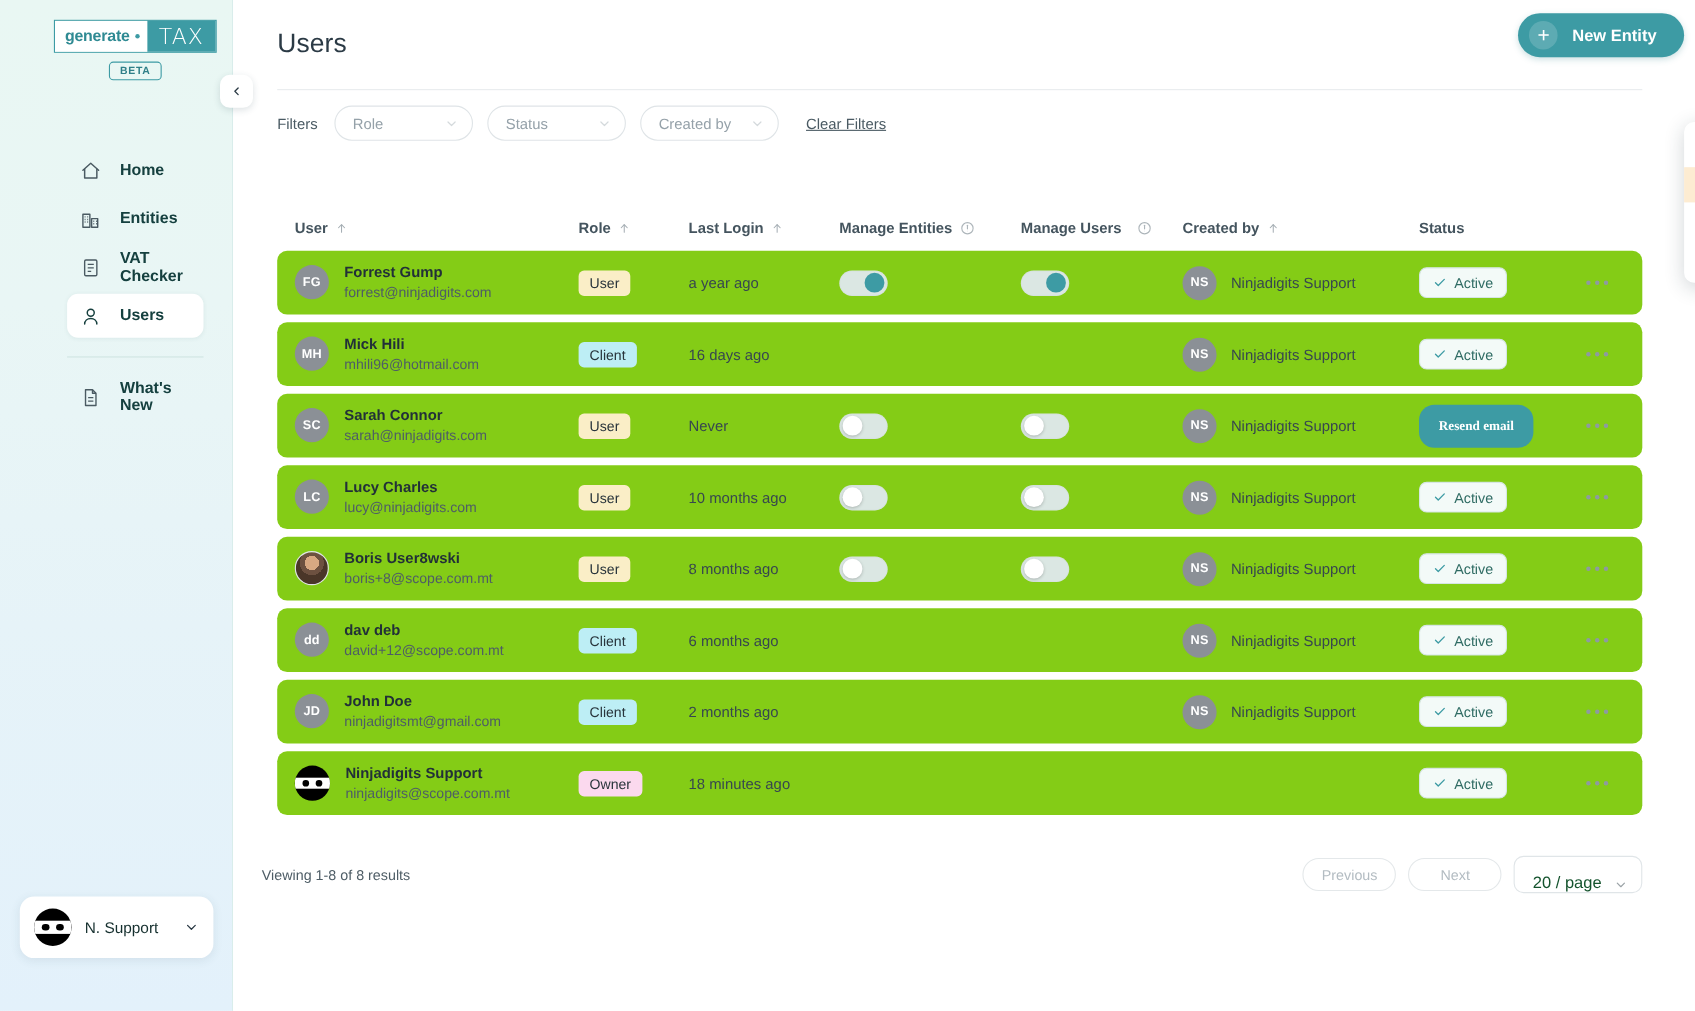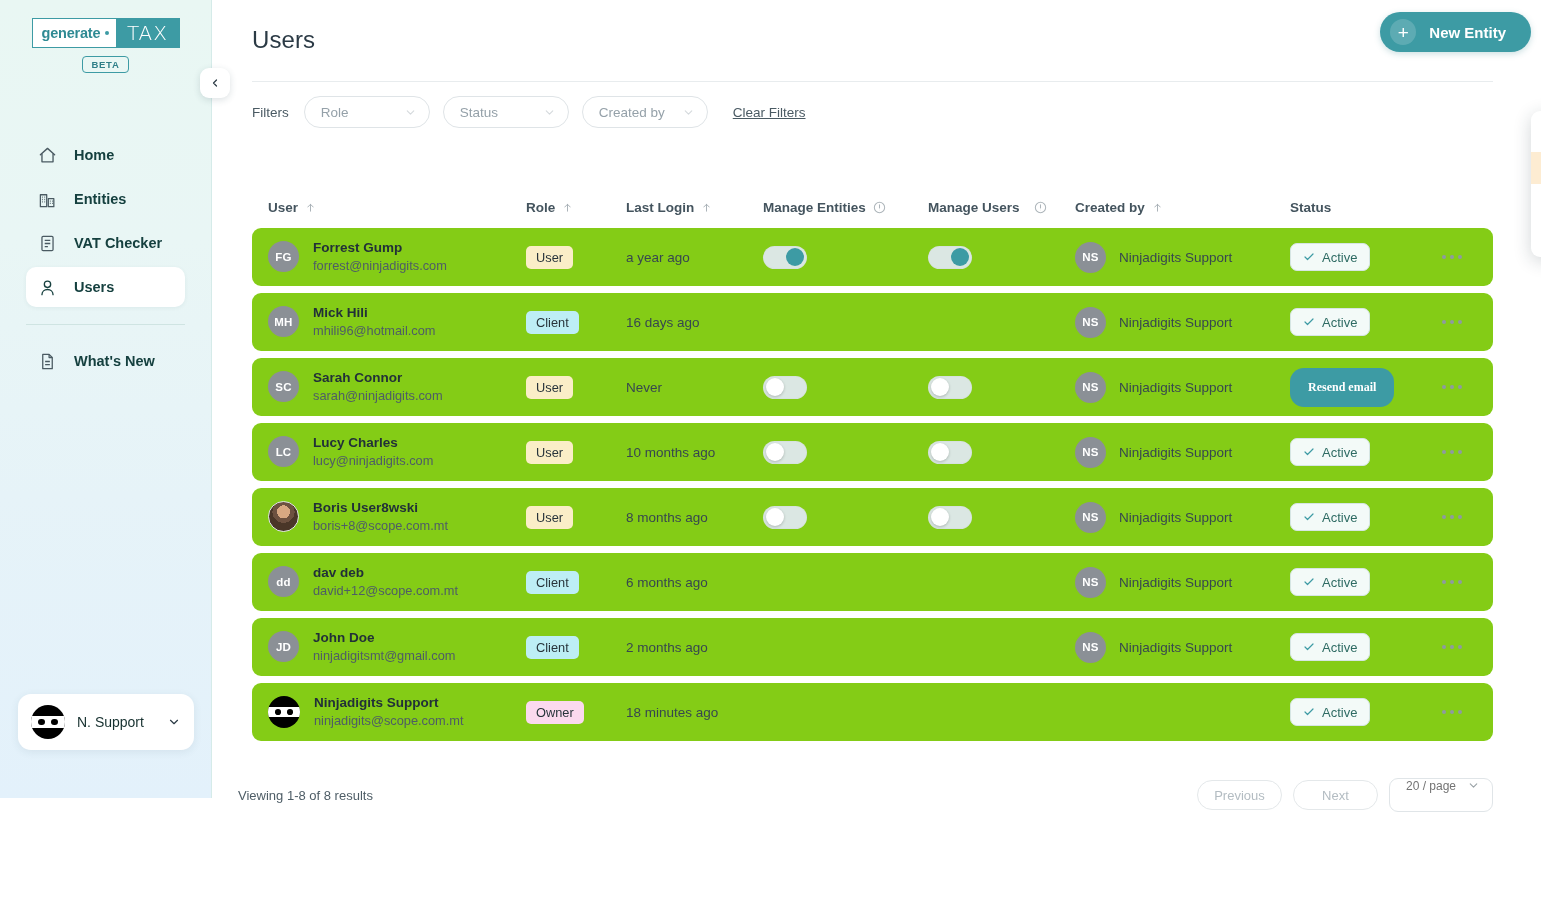--- a/index.html
+++ b/index.html
@@ -6,25 +6,26 @@
   html, body {
     width: 1541px; height: 919px;
     font-family: "Liberation Sans", sans-serif;
     background: #ffffff;
     overflow: hidden;
   }
   .app { position: relative; width: 1541px; height: 919px; display: flex; }
 
   
   .sidebar {
-    width: 212px; height: 798px;
+    width: 212px; height: 919px;
     background: linear-gradient(180deg, #e9f7f3 0%, #e9f6f5 30%, #e6f3f8 62%, #e3f1fb 100%);
     position: relative;
     flex: 0 0 212px;
     border-right: 1px solid #d5ebe9;
+    padding-left: 35px;
   }
   .logo-wrap { padding-top: 18px; display:flex; flex-direction:column; align-items:center; }
   .logo {
     display: flex; align-items: stretch; height: 30px;
     width: 148px; border: 1px solid #3d9ba4;
   }
   .logo-left {
     background: #ffffff; display:flex; align-items:center; gap:5px;
     padding: 0 7px 0 9px; color:#2f8a93;
     font-size: 14.5px; font-weight: 700; letter-spacing: -0.2px;
@@ -44,21 +45,21 @@
 
   .collapse-btn {
     position: absolute; right: -19px; top: 68px;
     width: 30px; height: 30px; border-radius: 9px;
     background: #ffffff; box-shadow: 0 2px 7px rgba(40,70,80,0.16);
     display: flex; align-items: center; justify-content: center;
     cursor: pointer; z-index: 40;
   }
   .collapse-btn svg { width: 12px; height: 12px; }
 
-  .nav { margin-top: 62px; padding: 0 26px; text-align: right; }
+  .nav { margin-top: 62px; padding: 0 26px; }
   .nav-item {
     display: flex; align-items: center; gap: 17px;
     height: 40px; padding: 0 0 0 11px; border-radius: 10px;
     color: #15403f; font-size: 14.5px; font-weight: 700;
     margin-bottom: 4px; cursor: pointer;
   }
   .nav-item.active { background:#ffffff; box-shadow: 0 1px 4px rgba(40,80,80,0.07); }
   .nav-item .ic { width: 20px; height: 20px; display:flex; align-items:center; justify-content:center; flex:0 0 20px;}
   .nav-item .ic svg { width: 19px; height: 19px; }
   .nav-sep { height: 1px; background: #cfe4e2; margin: 17px 26px 16px 26px; }
@@ -189,22 +190,22 @@
     display:flex; align-items:center; justify-content:space-between;
   }
   .viewing { font-size: 13px; color:#4e5d66; }
   .pager { display:flex; align-items:center; gap: 11px; }
   .pg-btn {
     height: 30px; min-width: 85px; border-radius:15px; border:1px solid #e4e8ea; background:#fff;
     color:#b3bcc2; font-size: 13px; cursor:pointer; font-family:"Liberation Sans", sans-serif;
   }
   .per-page {
     height: 34px; border-radius: 9px; border:1px solid #e0e5e8; background:#fff;
-    display:flex; align-items:flex-start; gap: 11px; padding: 0 12px 0 16px;
-    font-size: 12px; color:#737373; cursor:pointer;
+    display:flex; align-items:flex-end; gap: 11px; padding: 0 12px 0 16px;
+    font-size: 15px; color:#14532d; cursor:pointer;
   }
 
   
   .ctx-menu {
     position:absolute; left: 1319px; top: 111px; width: 152px;
     background:#ffffff; border-radius: 9px; padding: 9px 0;
     box-shadow: 0 4px 18px rgba(30,50,60,0.20); z-index: 60;
   }
   .ctx-item {
     display:flex; align-items:center; gap: 13px; height: 32px; padding: 0 14px;

